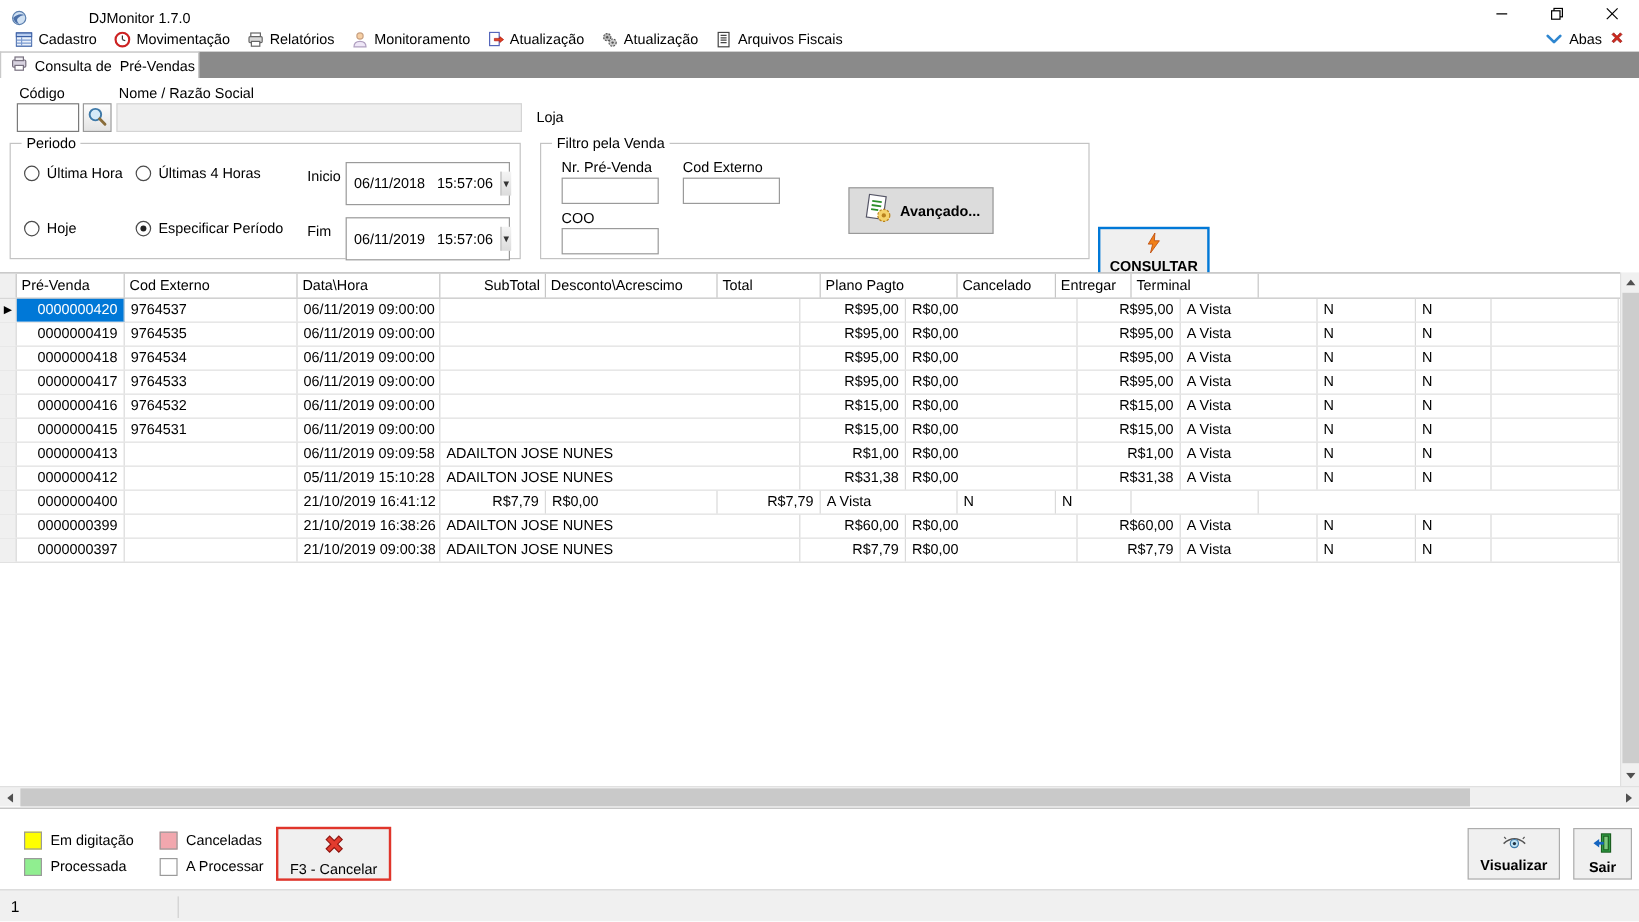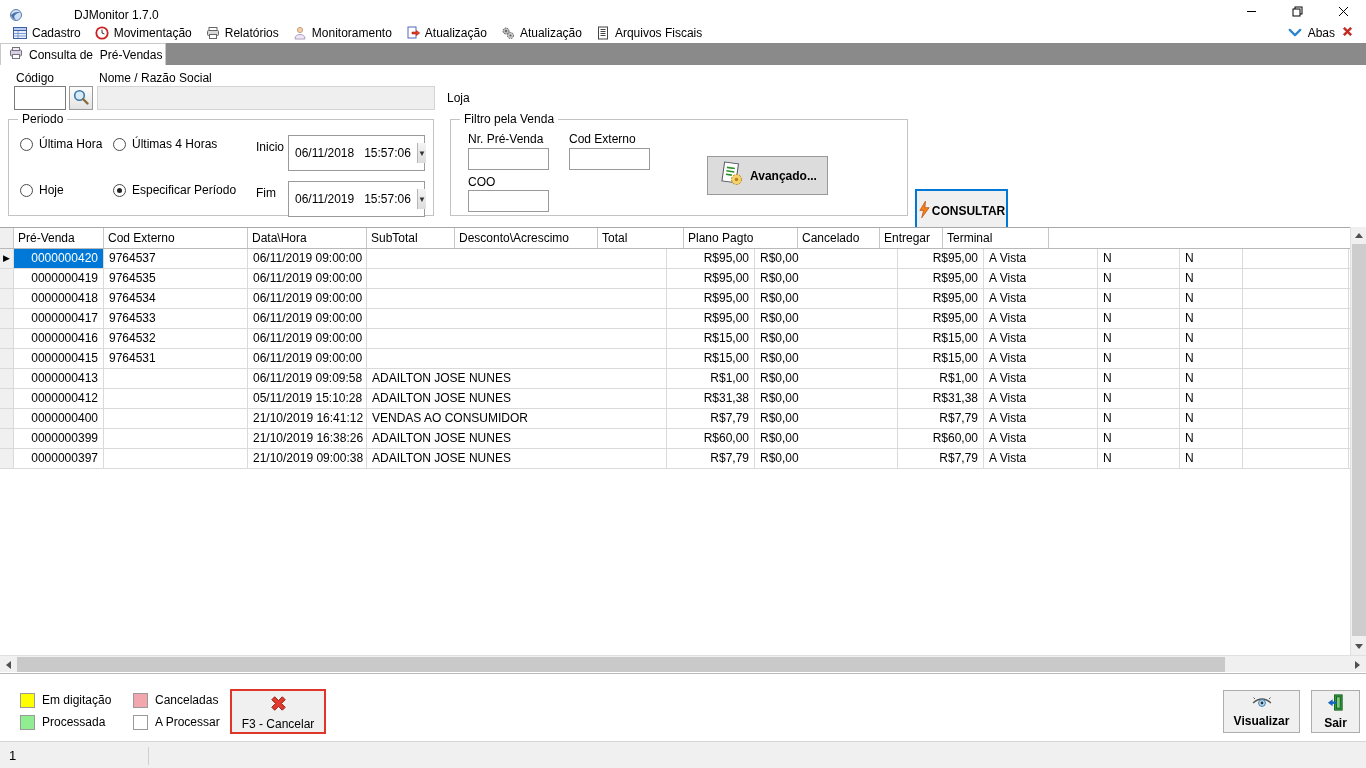--- a/index.html
+++ b/index.html
@@ -34,21 +34,21 @@
 
   .groupbox { position:absolute; border:1px solid #c3c3c3; }
   .groupbox > .gb-title { position:absolute; top:-8px; left:9px; background:#fff; padding:0 4px; font-size:12px; }
   .radio-row { position:absolute; display:flex; align-items:center; gap:6px; }
   .radio { width:13px; height:13px; border:1px solid #4b4b4b; border-radius:50%; background:#fff; position:relative; flex:0 0 13px; }
   .radio.checked::after { content:""; position:absolute; left:3px; top:3px; width:5px; height:5px; border-radius:50%; background:#222; }
   .datefield { position:absolute; border:1px solid #9a9a9a; background:#fff; display:flex; align-items:center; height:36px; }
   .datefield .dval { flex:1; padding:0 6px; white-space:pre; }
   .datefield .ddbtn { width:17px; height:20px; background:linear-gradient(#f4f4f4,#dcdcdc); border-left:1px solid #b5b5b5; display:flex; align-items:center; justify-content:center; font-size:8px; color:#333; }
 
-  .consult-btn { position:absolute; left:915px; top:124px; width:93px; height:44px; background:#f0f0f0; border:2px solid #0078D7; display:flex; flex-direction:row; align-items:center; justify-content:center; gap:1px; font-weight:bold; font-size:12px; }
+  .consult-btn { position:absolute; left:915px; top:124px; width:93px; height:44px; background:#f0f0f0; border:2px solid #0078D7; display:flex; flex-direction:column; align-items:center; justify-content:center; gap:1px; font-weight:bold; font-size:12px; }
   .adv-btn { position:absolute; background:#dcdcdc; border:1px solid #999; display:flex; align-items:center; justify-content:center; gap:6px; font-weight:bold; font-size:12px; }
 
   
   .grid { position:absolute; left:0; top:227px; width:1350px; height:428px; border-top:1px solid #a8a8a8; background:#fff; overflow:hidden; }
   .grid-header { display:flex; height:21px; background:#fff; border-bottom:1px solid #b9b9b9; }
   .gh-cell { border-right:1px solid #c6c6c6; padding:3px 4px; white-space:nowrap; overflow:hidden; font-size:12px; }
   .grid-row { display:flex; height:20px; border-bottom:1px solid #dadada; background:#fff; }
   .g-cell { border-right:1px solid #dadada; padding:2px 5px; white-space:nowrap; overflow:hidden; font-size:12px; }
   .g-cell.r { text-align:right; }
   .selcol { width:14px; flex:0 0 14px; background:#f0f0f0; padding:0; display:flex; align-items:center; justify-content:center; }
@@ -282,21 +282,21 @@
     <span>CONSULTAR</span>
   </div>
 </div>
 
 <div class="grid">
   <div class="grid-header">
       <div class="gh-cell selcol"></div>
       <div class="gh-cell" style="width: 90px; flex: 0 0 90px;">Pré-Venda</div>
       <div class="gh-cell" style="width: 144px; flex: 0 0 144px;">Cod Externo</div>
       <div class="gh-cell" style="width: 119px; flex: 0 0 119px;">Data\Hora</div>
-      <div class="gh-cell" style="width: 88px; flex: 0 0 88px;">SubTotal</div>
+      <div class="gh-cell" style="width: 88px; flex: 0 0 88px; text-align: right;">SubTotal</div>
       <div class="gh-cell" style="width: 143px; flex: 0 0 143px;">Desconto\Acrescimo</div>
       <div class="gh-cell" style="width: 86px; flex: 0 0 86px;">Total</div>
       <div class="gh-cell" style="width: 114px; flex: 0 0 114px;">Plano Pagto</div>
       <div class="gh-cell" style="width: 82px; flex: 0 0 82px;">Cancelado</div>
       <div class="gh-cell" style="width: 63px; flex: 0 0 63px;">Entregar</div>
       <div class="gh-cell" style="width: 106px; flex: 0 0 106px;">Terminal</div>
     </div>
   <div>
       <div class="grid-row">
         <div class="g-cell selcol">
@@ -410,21 +410,20 @@
         <div class="g-cell" style="width: 114px; flex: 0 0 114px;">A Vista</div>
         <div class="g-cell" style="width: 82px; flex: 0 0 82px;">N</div>
         <div class="g-cell" style="width: 63px; flex: 0 0 63px;">N</div>
         <div class="g-cell" style="width: 106px; flex: 0 0 106px;"></div>
       </div>
       <div class="grid-row">
         <div class="g-cell selcol"></div>
         <div class="g-cell r" style="width: 90px; flex: 0 0 90px;">0000000400</div>
         <div class="g-cell" style="width: 144px; flex: 0 0 144px;"></div>
         <div class="g-cell" style="width: 119px; flex: 0 0 119px;">21/10/2019 16:41:12</div>
-        <div class="g-cell" style="width: 300px; flex: 0 0 300px;">VENDAS AO CONSUMIDOR</div>
         <div class="g-cell r" style="width: 88px; flex: 0 0 88px;">R$7,79</div>
         <div class="g-cell" style="width: 143px; flex: 0 0 143px;">R$0,00</div>
         <div class="g-cell r" style="width: 86px; flex: 0 0 86px;">R$7,79</div>
         <div class="g-cell" style="width: 114px; flex: 0 0 114px;">A Vista</div>
         <div class="g-cell" style="width: 82px; flex: 0 0 82px;">N</div>
         <div class="g-cell" style="width: 63px; flex: 0 0 63px;">N</div>
         <div class="g-cell" style="width: 106px; flex: 0 0 106px;"></div>
       </div>
       <div class="grid-row">
         <div class="g-cell selcol"></div>

